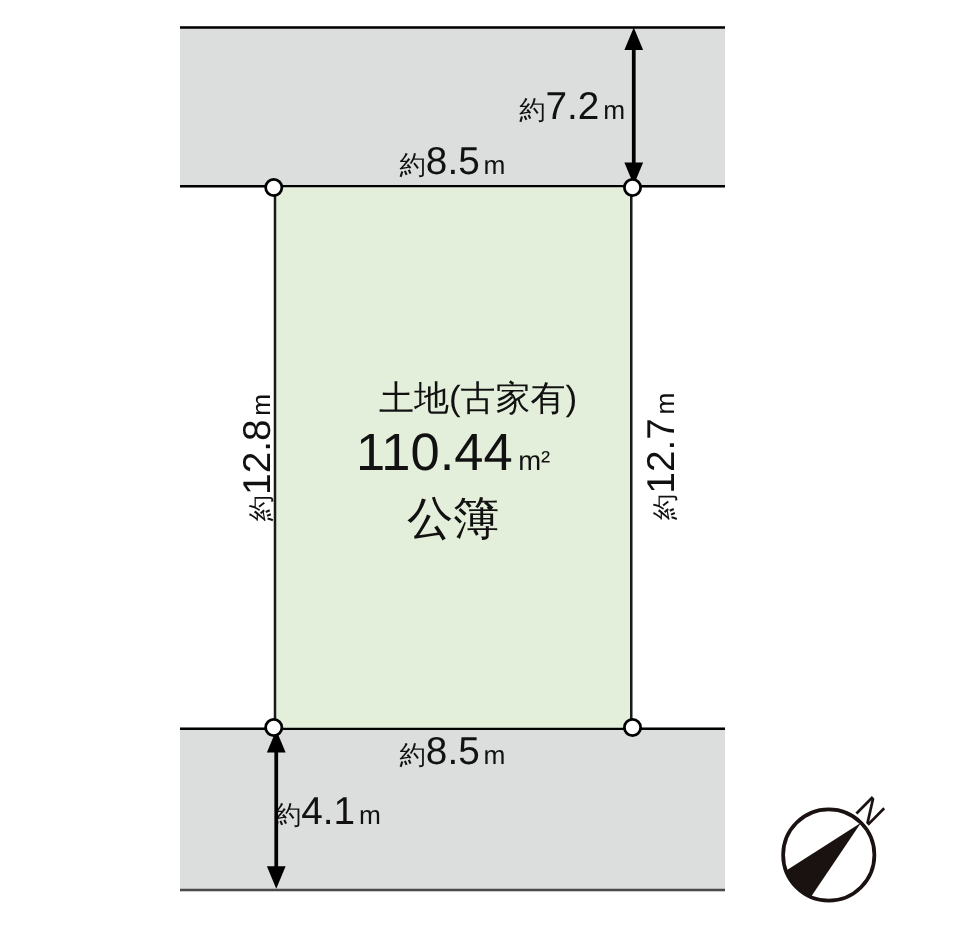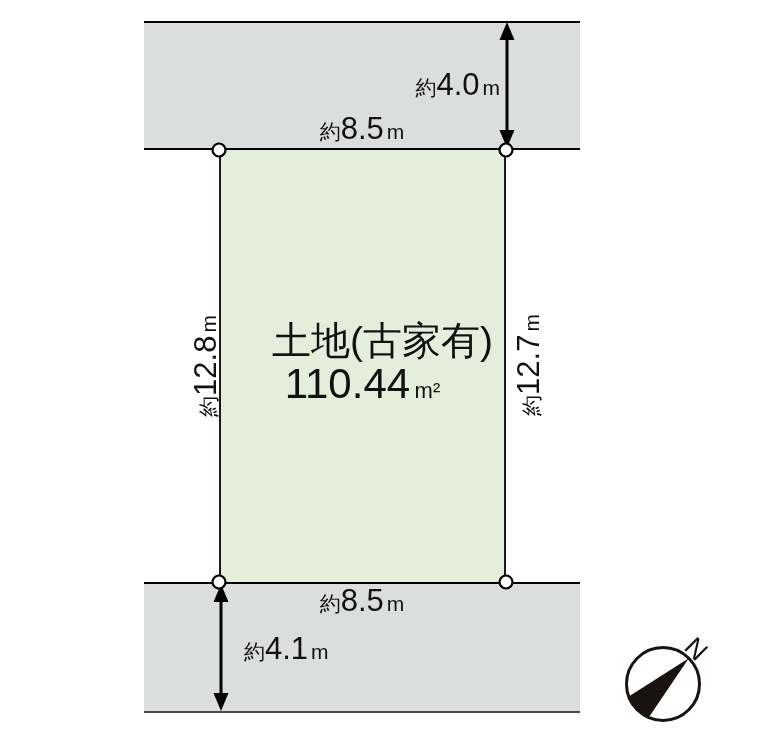--- a/index.html
+++ b/index.html
@@ -10,53 +10,54 @@
   .road{position:absolute;left:144px;width:436px;background:#dcdddd;box-sizing:border-box;}
   .road-top{top:21px;height:129px;border-top:2.5px solid #000;border-bottom:2.5px solid #000;}
   .road-bottom{top:582px;height:131px;border-top:2.5px solid #000;border-bottom:2.5px solid #4a4a4a;}
   .land{
     position:absolute;left:219px;top:150px;width:287px;height:432px;background:#e4efdb;
     border-left:2px solid #1a1a1a;border-right:2px solid #1a1a1a;box-sizing:border-box;
     display:flex;align-items:center;justify-content:center;
   }
   .land-text{text-align:center;}
   .land-text .row{line-height:43px;white-space:nowrap;}
-  .t-title{font-size:39px;font-weight:500;margin-left:40px;}
+  .t-title{font-size:28px;font-weight:500;margin-left:40px;}
   .t-num{font-size:42px;font-weight:500;}
   .t-small{font-size:22px;font-weight:400;}
   .t-paren{font-size:40px;font-weight:400;}
   .t-register{font-size:37px;font-weight:500;}
   .dim{position:absolute;white-space:nowrap;}
   .dim .a{font-size:21px;}
   .dim .v{font-size:31px;}
   .dim .u{font-size:21px;margin-left:3px;}
   .dim-top-road{right:265px;top:87px;transform:translateY(-55%);}
   .dim-top-edge{left:362px;top:129px;transform:translate(-50%,-50%);}
   .dim-left-edge{left:206px;top:366px;transform:translate(-50%,-50%) rotate(-90deg);}
   .dim-right-edge{left:529px;top:365px;transform:translate(-50%,-50%) rotate(-90deg);}
   .dim-bottom-edge{left:362px;top:601px;transform:translate(-50%,-50%);}
-  .dim-bottom-road{left:244px;top:649px;transform:translateY(-50%);}
+  .dim-bottom-road{left:220px;top:649px;transform:translateY(-50%);}
   .overlay{position:absolute;left:0;top:0;width:765px;height:744px;pointer-events:none;}
 </style>
 </head>
 <body>
 
 <div class="canvas">
 
   <div class="road road-top"></div>
   <div class="road road-bottom"></div>
 
   <div class="land">
     <div class="land-text">
       <div class="row t-title">土地(古家有)</div>
       <div class="row"><span class="t-num">110.44</span> <span class="t-small">m²</span></div>
+      <div class="row t-register">公簿</div>
     </div>
   </div>
 
-  <div class="dim dim-top-road"><span class="a">約</span><span class="v">4.0</span><span class="u">m</span></div>
+  <div class="dim dim-top-road"><span class="a">約</span><span class="v">7.2</span><span class="u">m</span></div>
   <div class="dim dim-top-edge"><span class="a">約</span><span class="v">8.5</span><span class="u">m</span></div>
   <div class="dim dim-left-edge"><span class="a">約</span><span class="v">12.8</span><span class="u">m</span></div>
   <div class="dim dim-right-edge"><span class="a">約</span><span class="v">12.7</span><span class="u">m</span></div>
   <div class="dim dim-bottom-edge"><span class="a">約</span><span class="v">8.5</span><span class="u">m</span></div>
   <div class="dim dim-bottom-road"><span class="a">約</span><span class="v">4.1</span><span class="u">m</span></div>
 
   <svg class="overlay" width="765" height="744" viewBox="0 0 765 744" xmlns="http://www.w3.org/2000/svg">
 
     <g>
       <line x1="507" y1="38" x2="507" y2="133" stroke="#000" stroke-width="3"></line>

